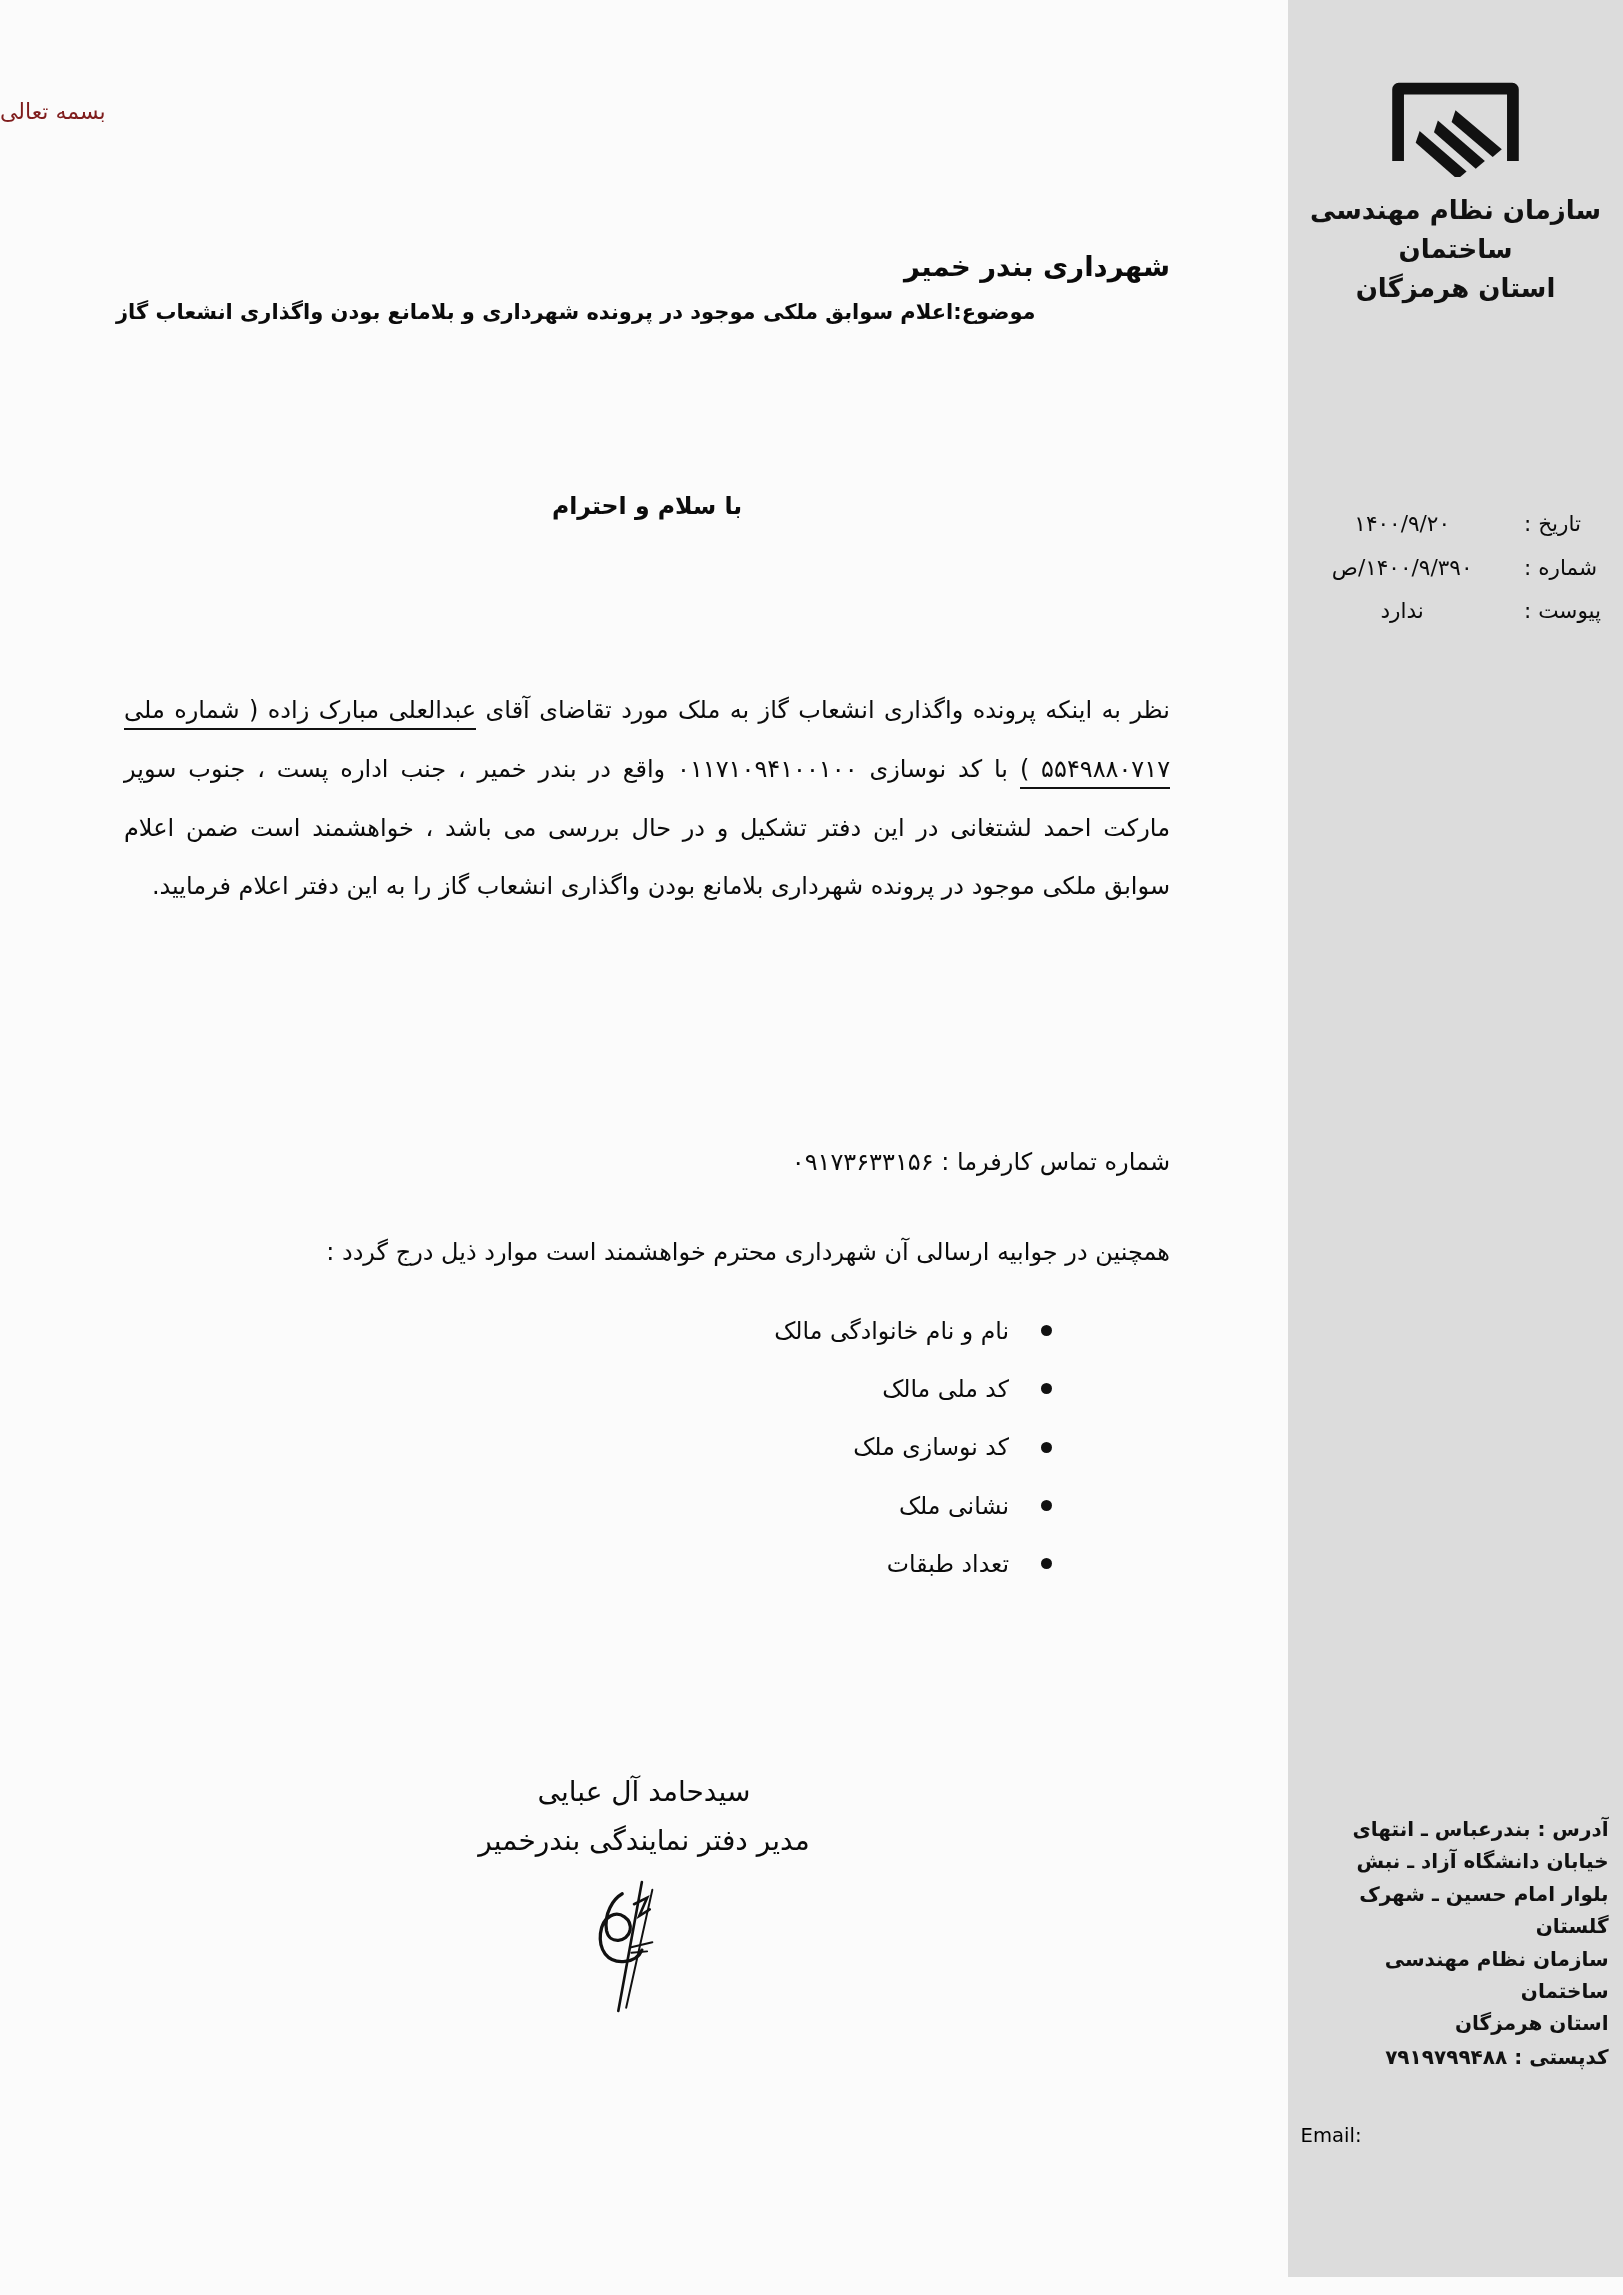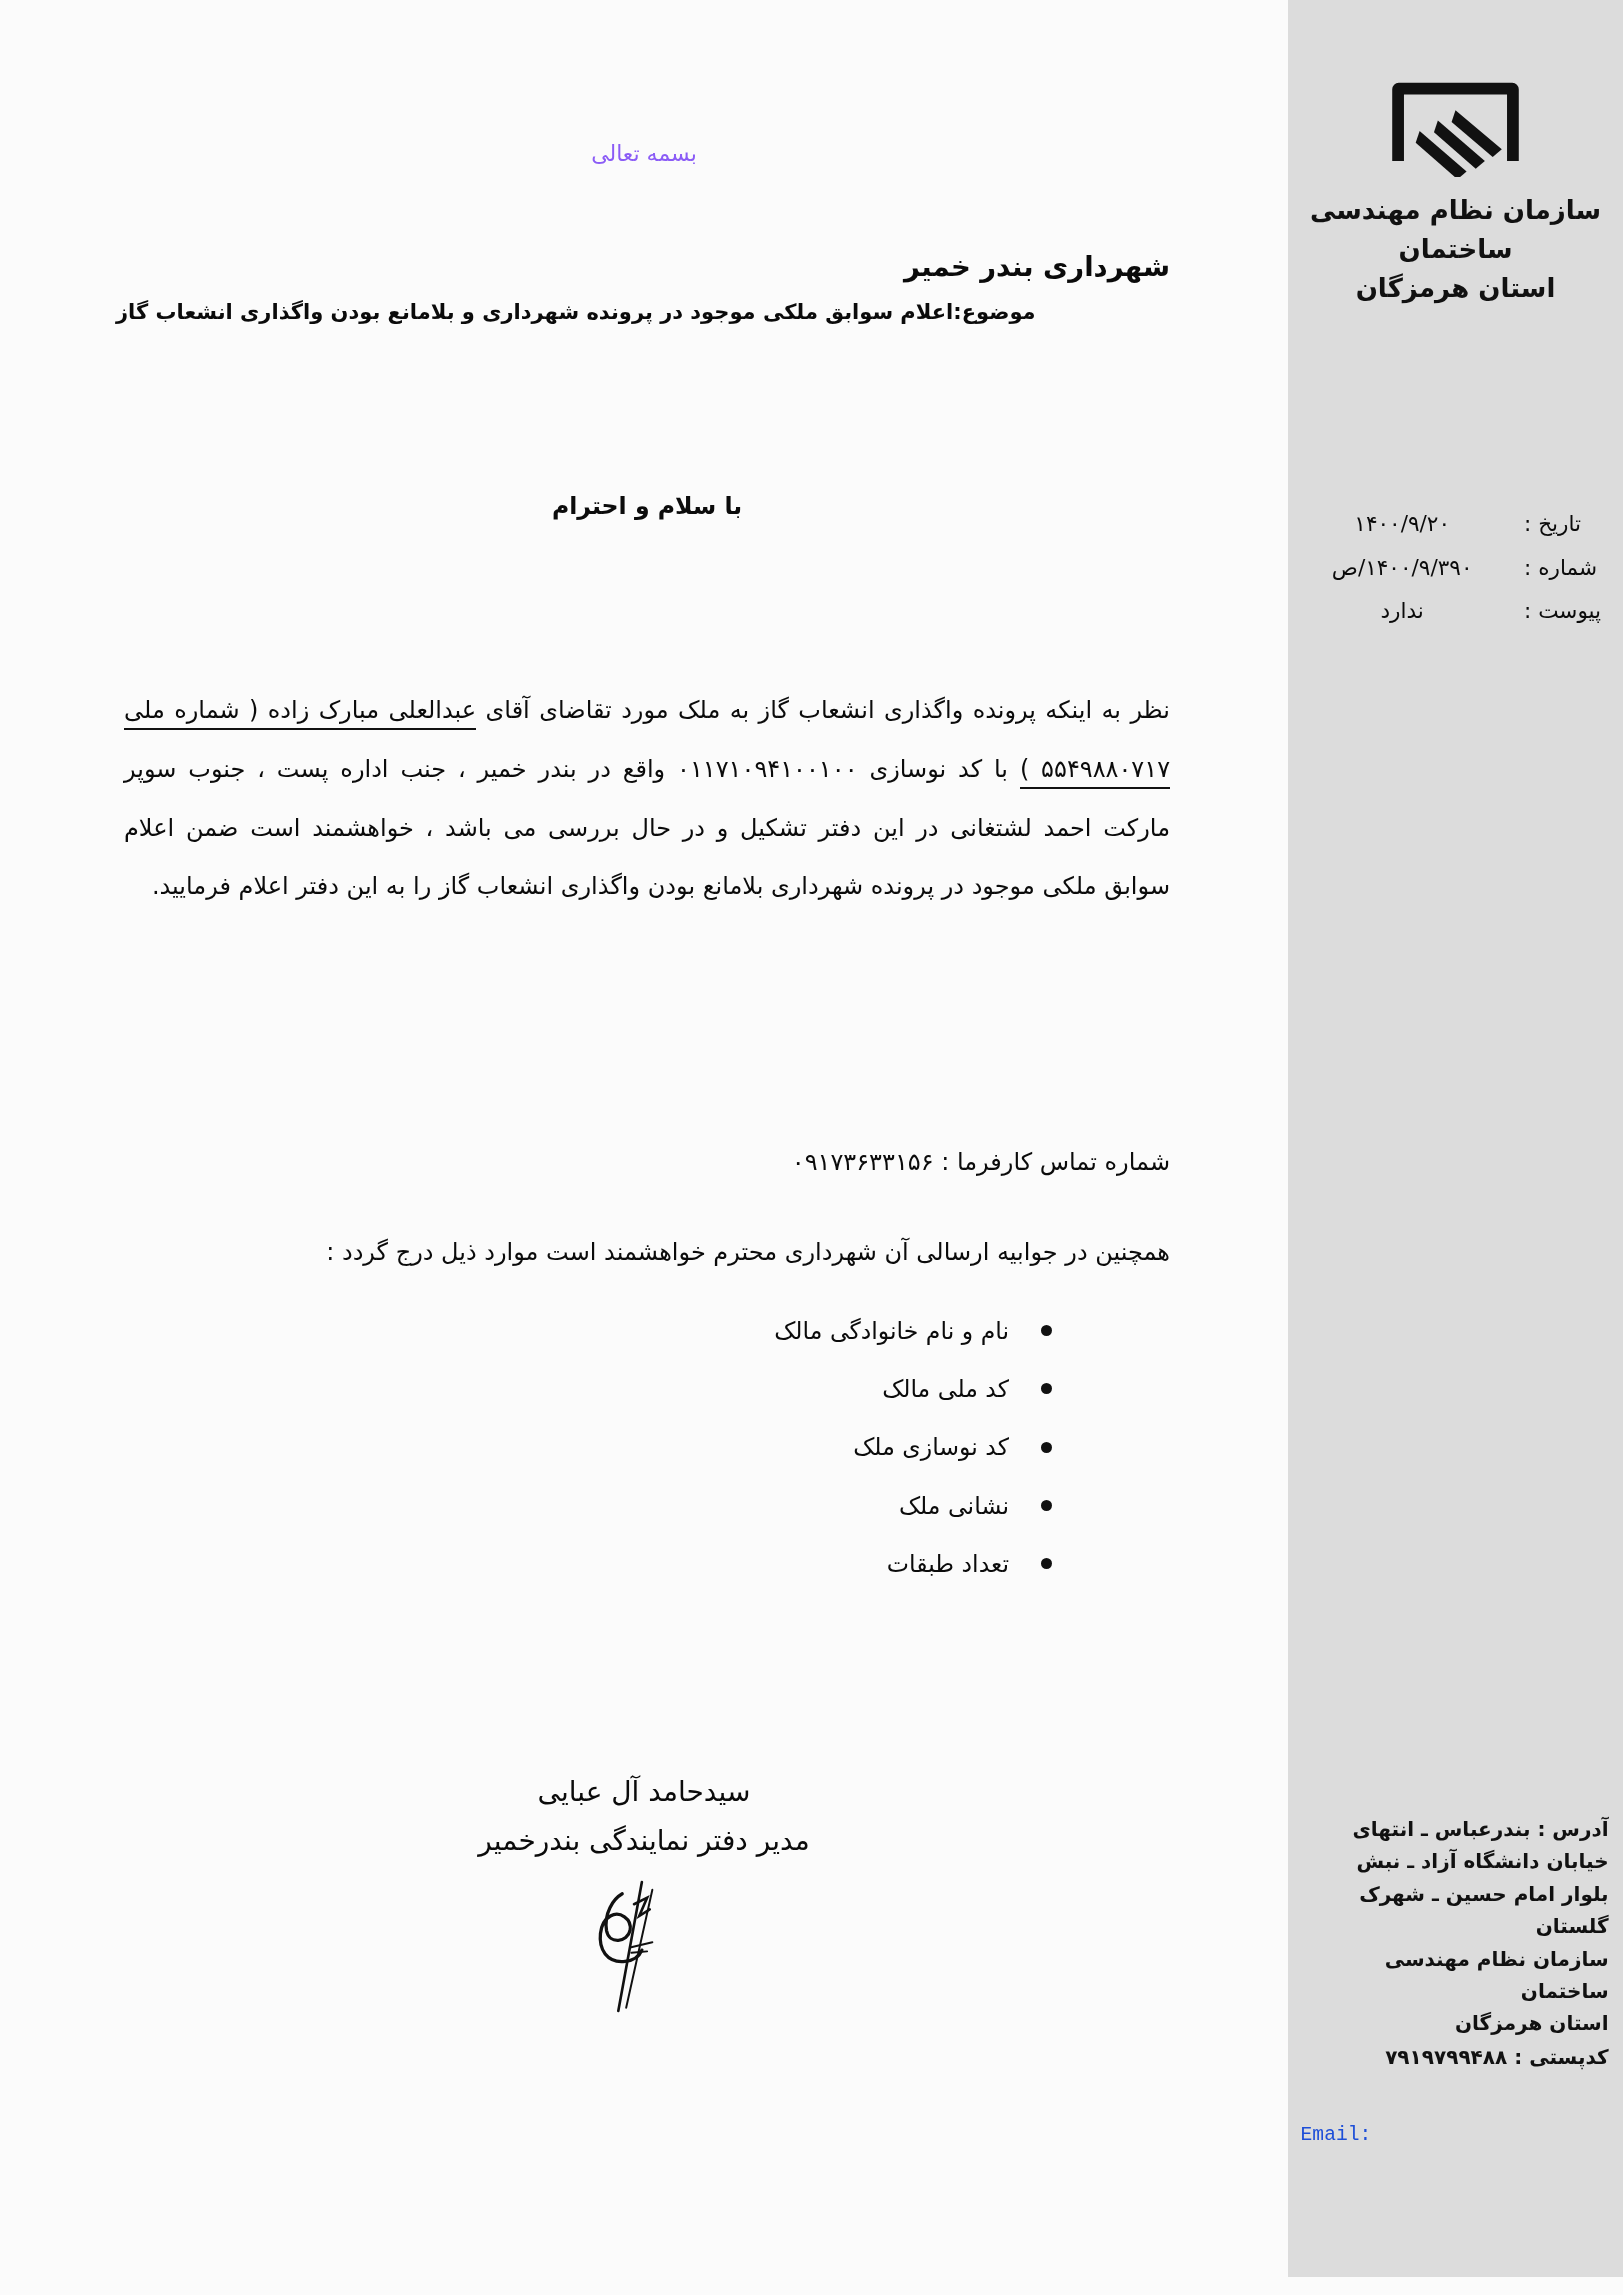--- a/index.html
+++ b/index.html
@@ -97,44 +97,42 @@
 
   .email-block {
     position: absolute;
     right: 14.4px;
     top: 2121px;
     width: 308px;
     direction: ltr;
     text-align: left;
     font-size: 19.6px;
     line-height: 1.5;
-    color: #1d4ed8;
-    font-family: Liberation Mono, monospace;
+    color: #000000;
   }
   .email-label { display: block; margin-bottom: 30px; }
   .email-value { display: block; font-size: 18.3px; }
 
   
   .doc {
     position: absolute;
     top: 0;
     left: 0;
     width: 1288px;
     height: 2295px;
   }
 
   .basmala {
     position: absolute;
     top: 99px;
     left: 0;
     width: 1288px;
-    text-align: center;
+    text-align: left;
     font-size: 22px;
-    color: #8b5cf6;
-    margin-top: 42px;
+    color: #7f1d1d;
   }
 
   .to-line {
     position: absolute;
     top: 250px;
     right: 118px;
     font-size: 27.5px;
     font-weight: 700;
     letter-spacing: 0;
   }

